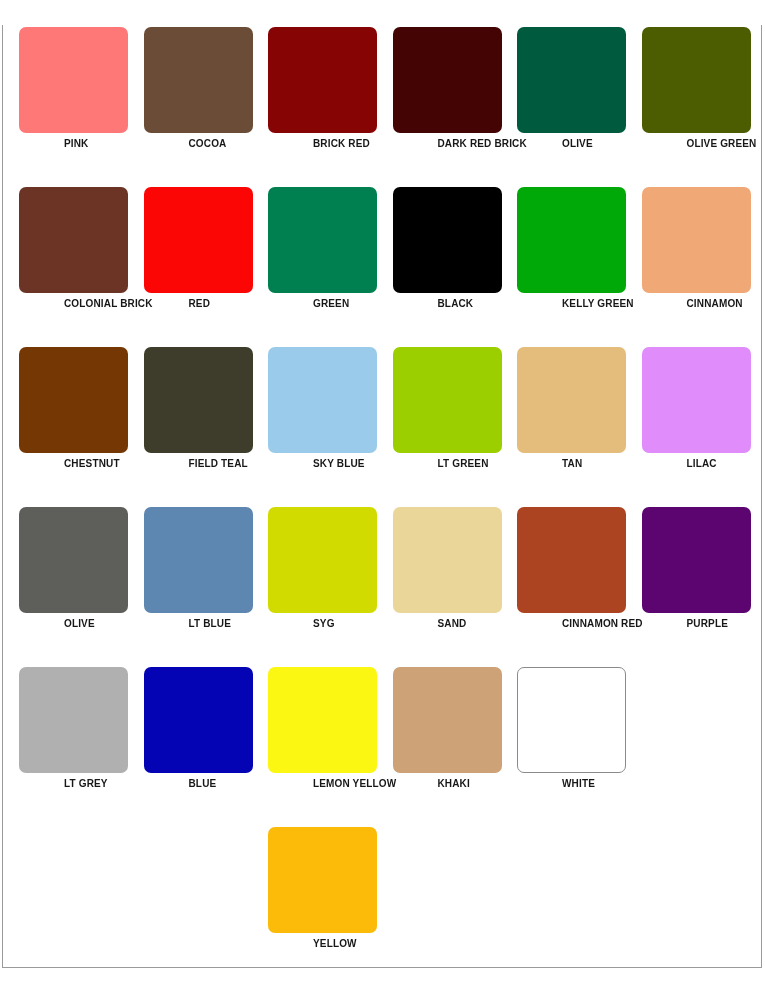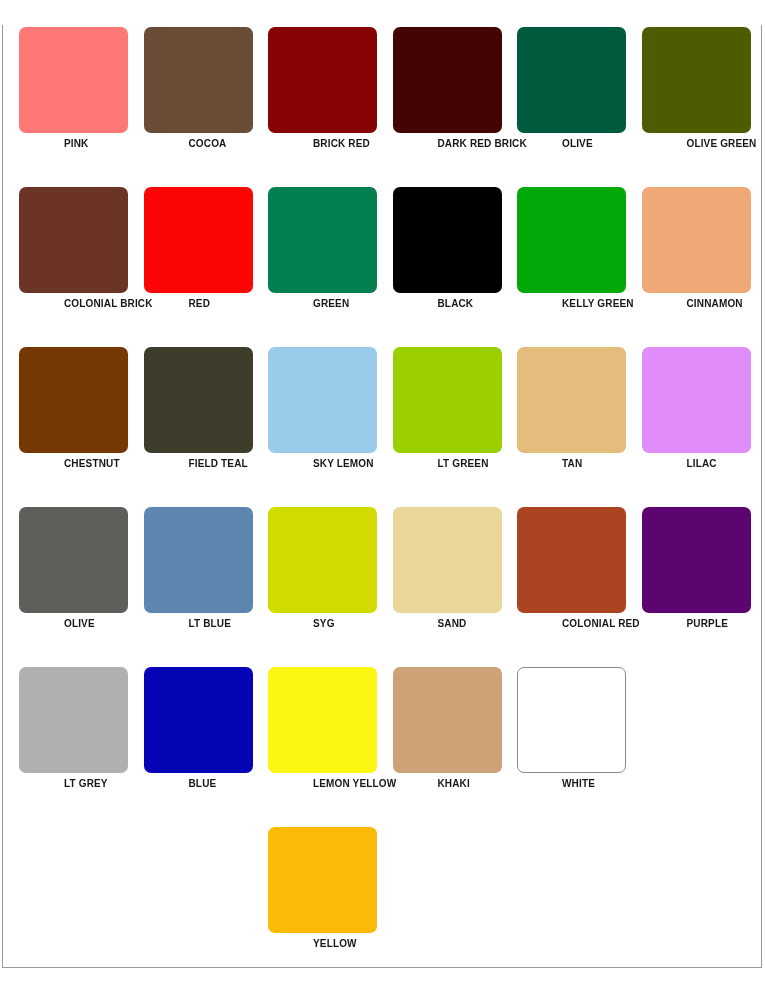--- a/index.html
+++ b/index.html
@@ -131,21 +131,21 @@
       <div class="swatch-cell">
         <div class="swatch-chip" style="background-color: rgb(117, 55, 4);"></div>
         <div class="swatch-label">CHESTNUT</div>
       </div>
       <div class="swatch-cell">
         <div class="swatch-chip" style="background-color: rgb(62, 61, 44);"></div>
         <div class="swatch-label">FIELD TEAL</div>
       </div>
       <div class="swatch-cell">
         <div class="swatch-chip" style="background-color: rgb(154, 203, 234);"></div>
-        <div class="swatch-label">SKY LEMON</div>
+        <div class="swatch-label">SKY BLUE</div>
       </div>
       <div class="swatch-cell">
         <div class="swatch-chip" style="background-color: rgb(156, 207, 0);"></div>
         <div class="swatch-label">LT GREEN</div>
       </div>
       <div class="swatch-cell">
         <div class="swatch-chip" style="background-color: rgb(228, 188, 124);"></div>
         <div class="swatch-label">TAN</div>
       </div>
       <div class="swatch-cell">
@@ -163,21 +163,21 @@
       <div class="swatch-cell">
         <div class="swatch-chip" style="background-color: rgb(210, 219, 0);"></div>
         <div class="swatch-label">SYG</div>
       </div>
       <div class="swatch-cell">
         <div class="swatch-chip" style="background-color: rgb(235, 214, 154);"></div>
         <div class="swatch-label">SAND</div>
       </div>
       <div class="swatch-cell">
         <div class="swatch-chip" style="background-color: rgb(172, 68, 33);"></div>
-        <div class="swatch-label">COLONIAL RED</div>
+        <div class="swatch-label">CINNAMON RED</div>
       </div>
       <div class="swatch-cell">
         <div class="swatch-chip" style="background-color: rgb(92, 4, 112);"></div>
         <div class="swatch-label">PURPLE</div>
       </div>
       <div class="swatch-cell">
         <div class="swatch-chip" style="background-color: rgb(176, 176, 176);"></div>
         <div class="swatch-label">LT GREY</div>
       </div>
       <div class="swatch-cell">

